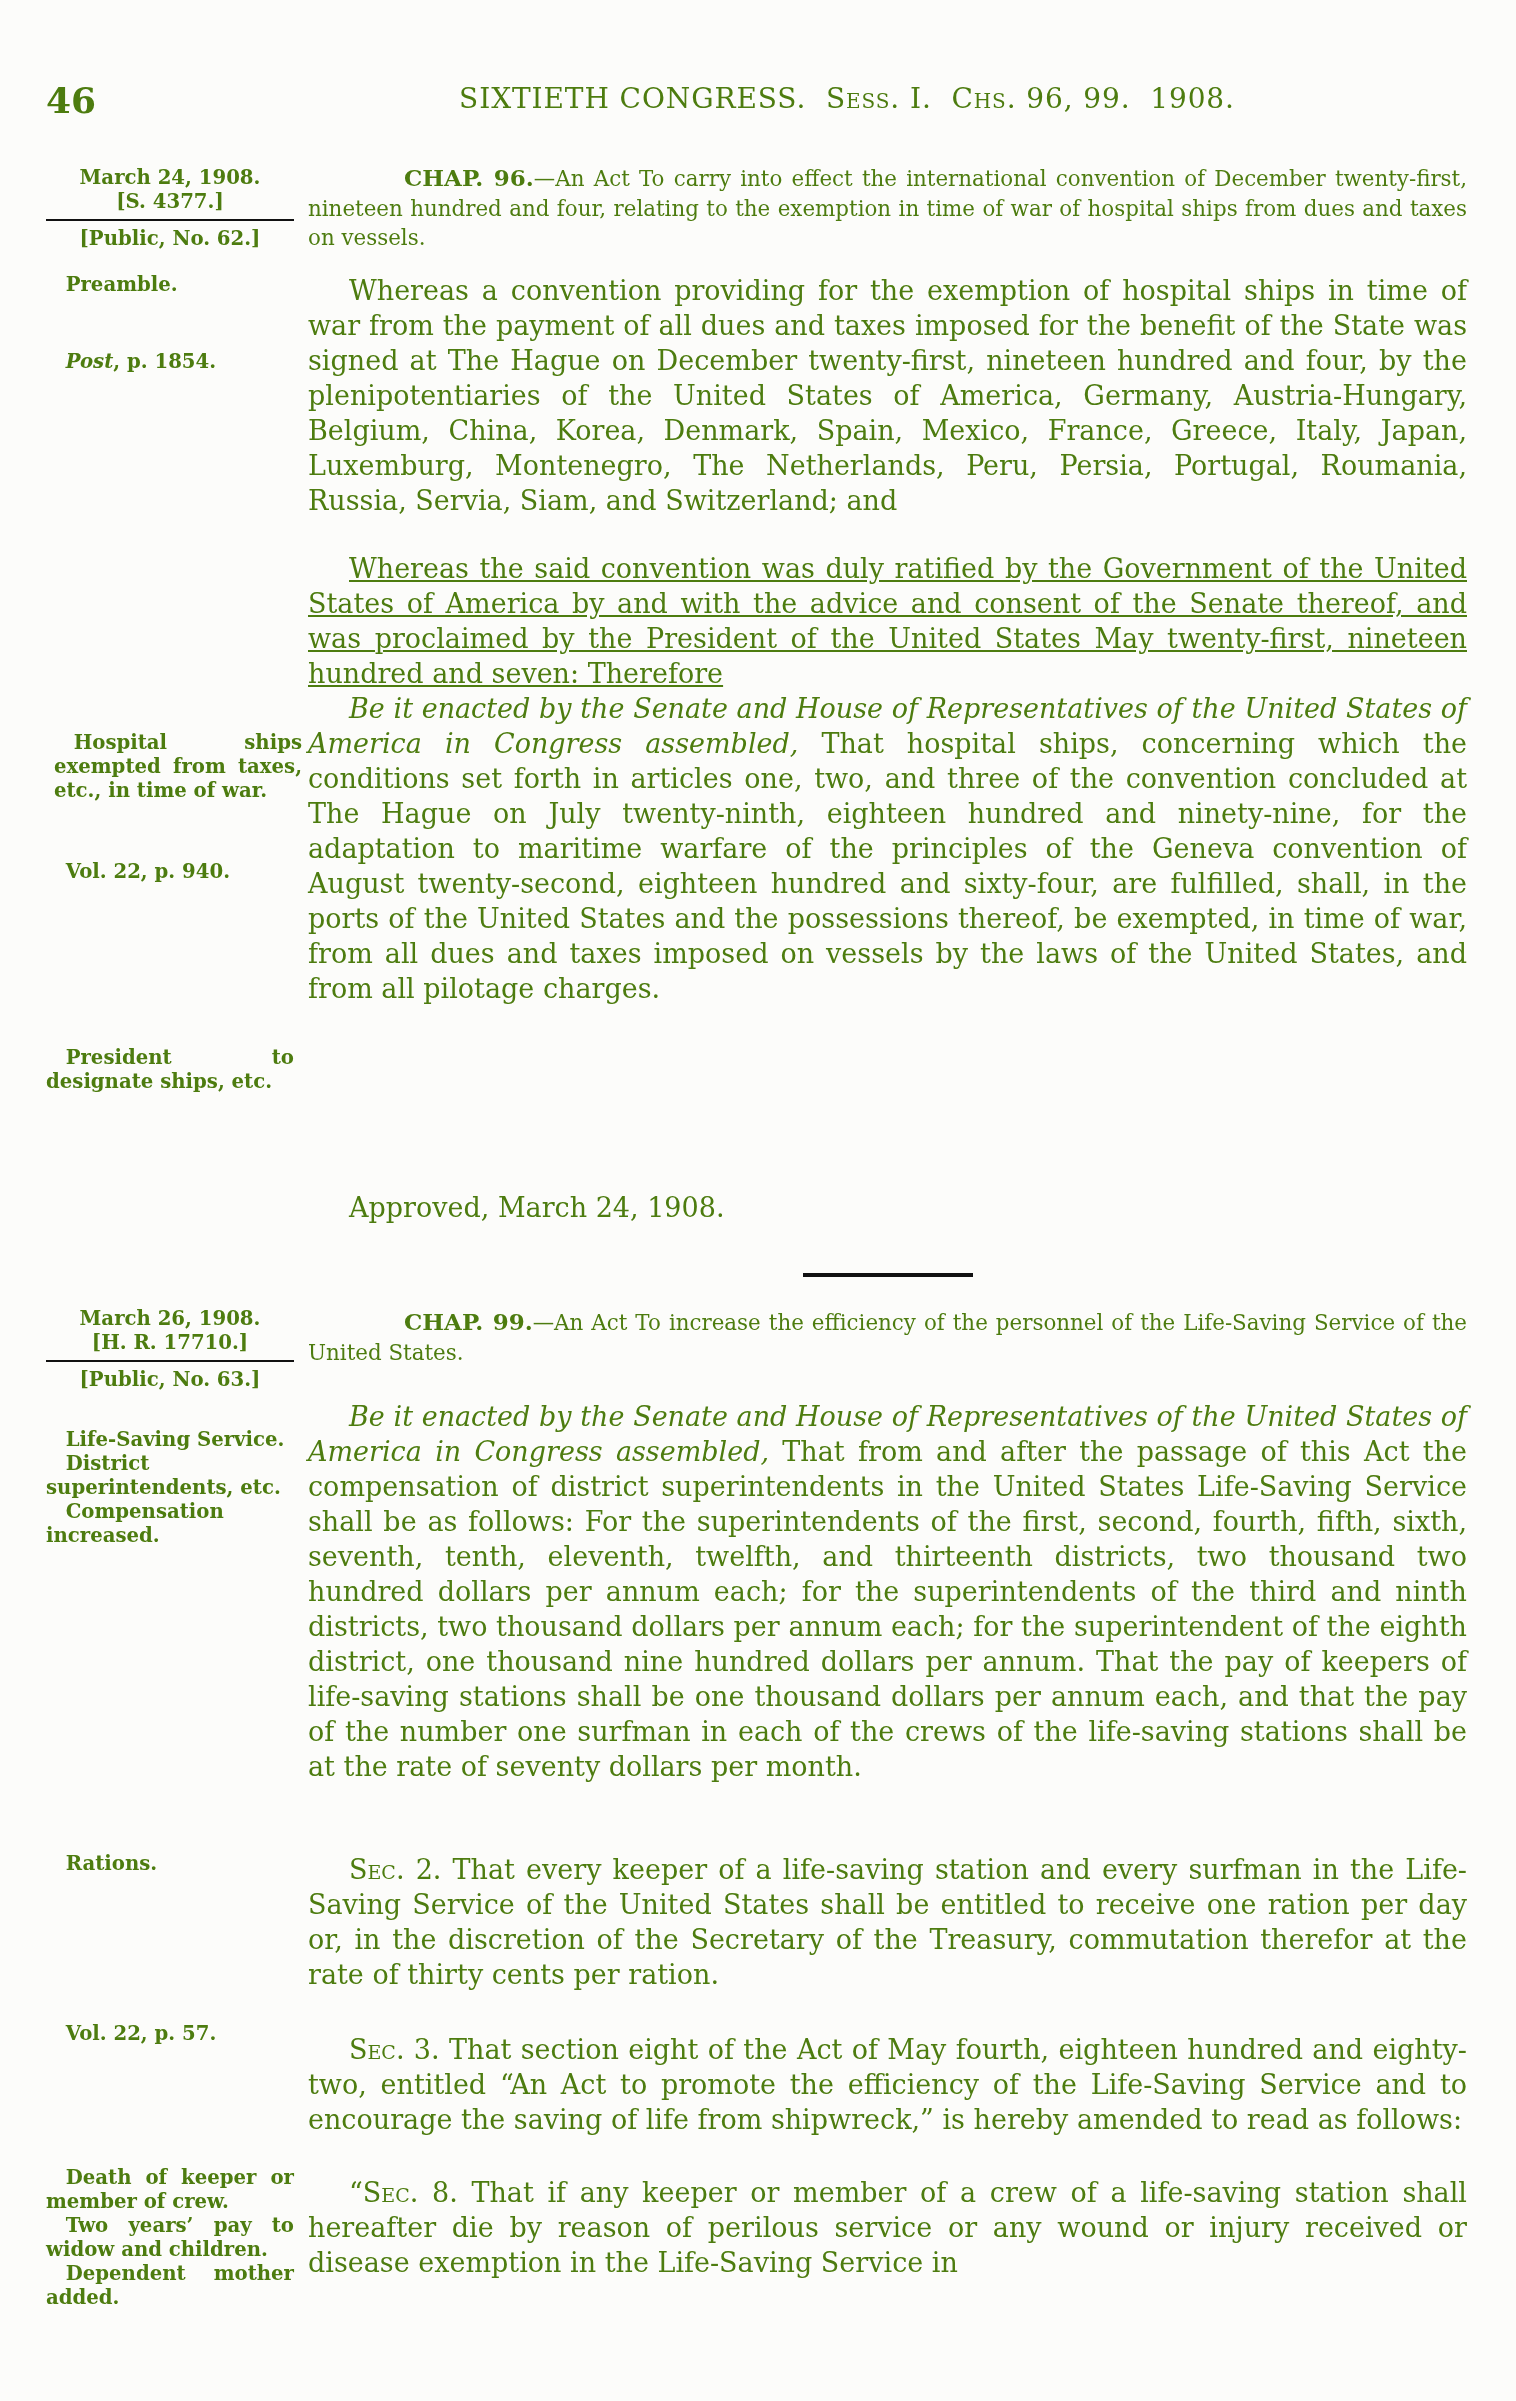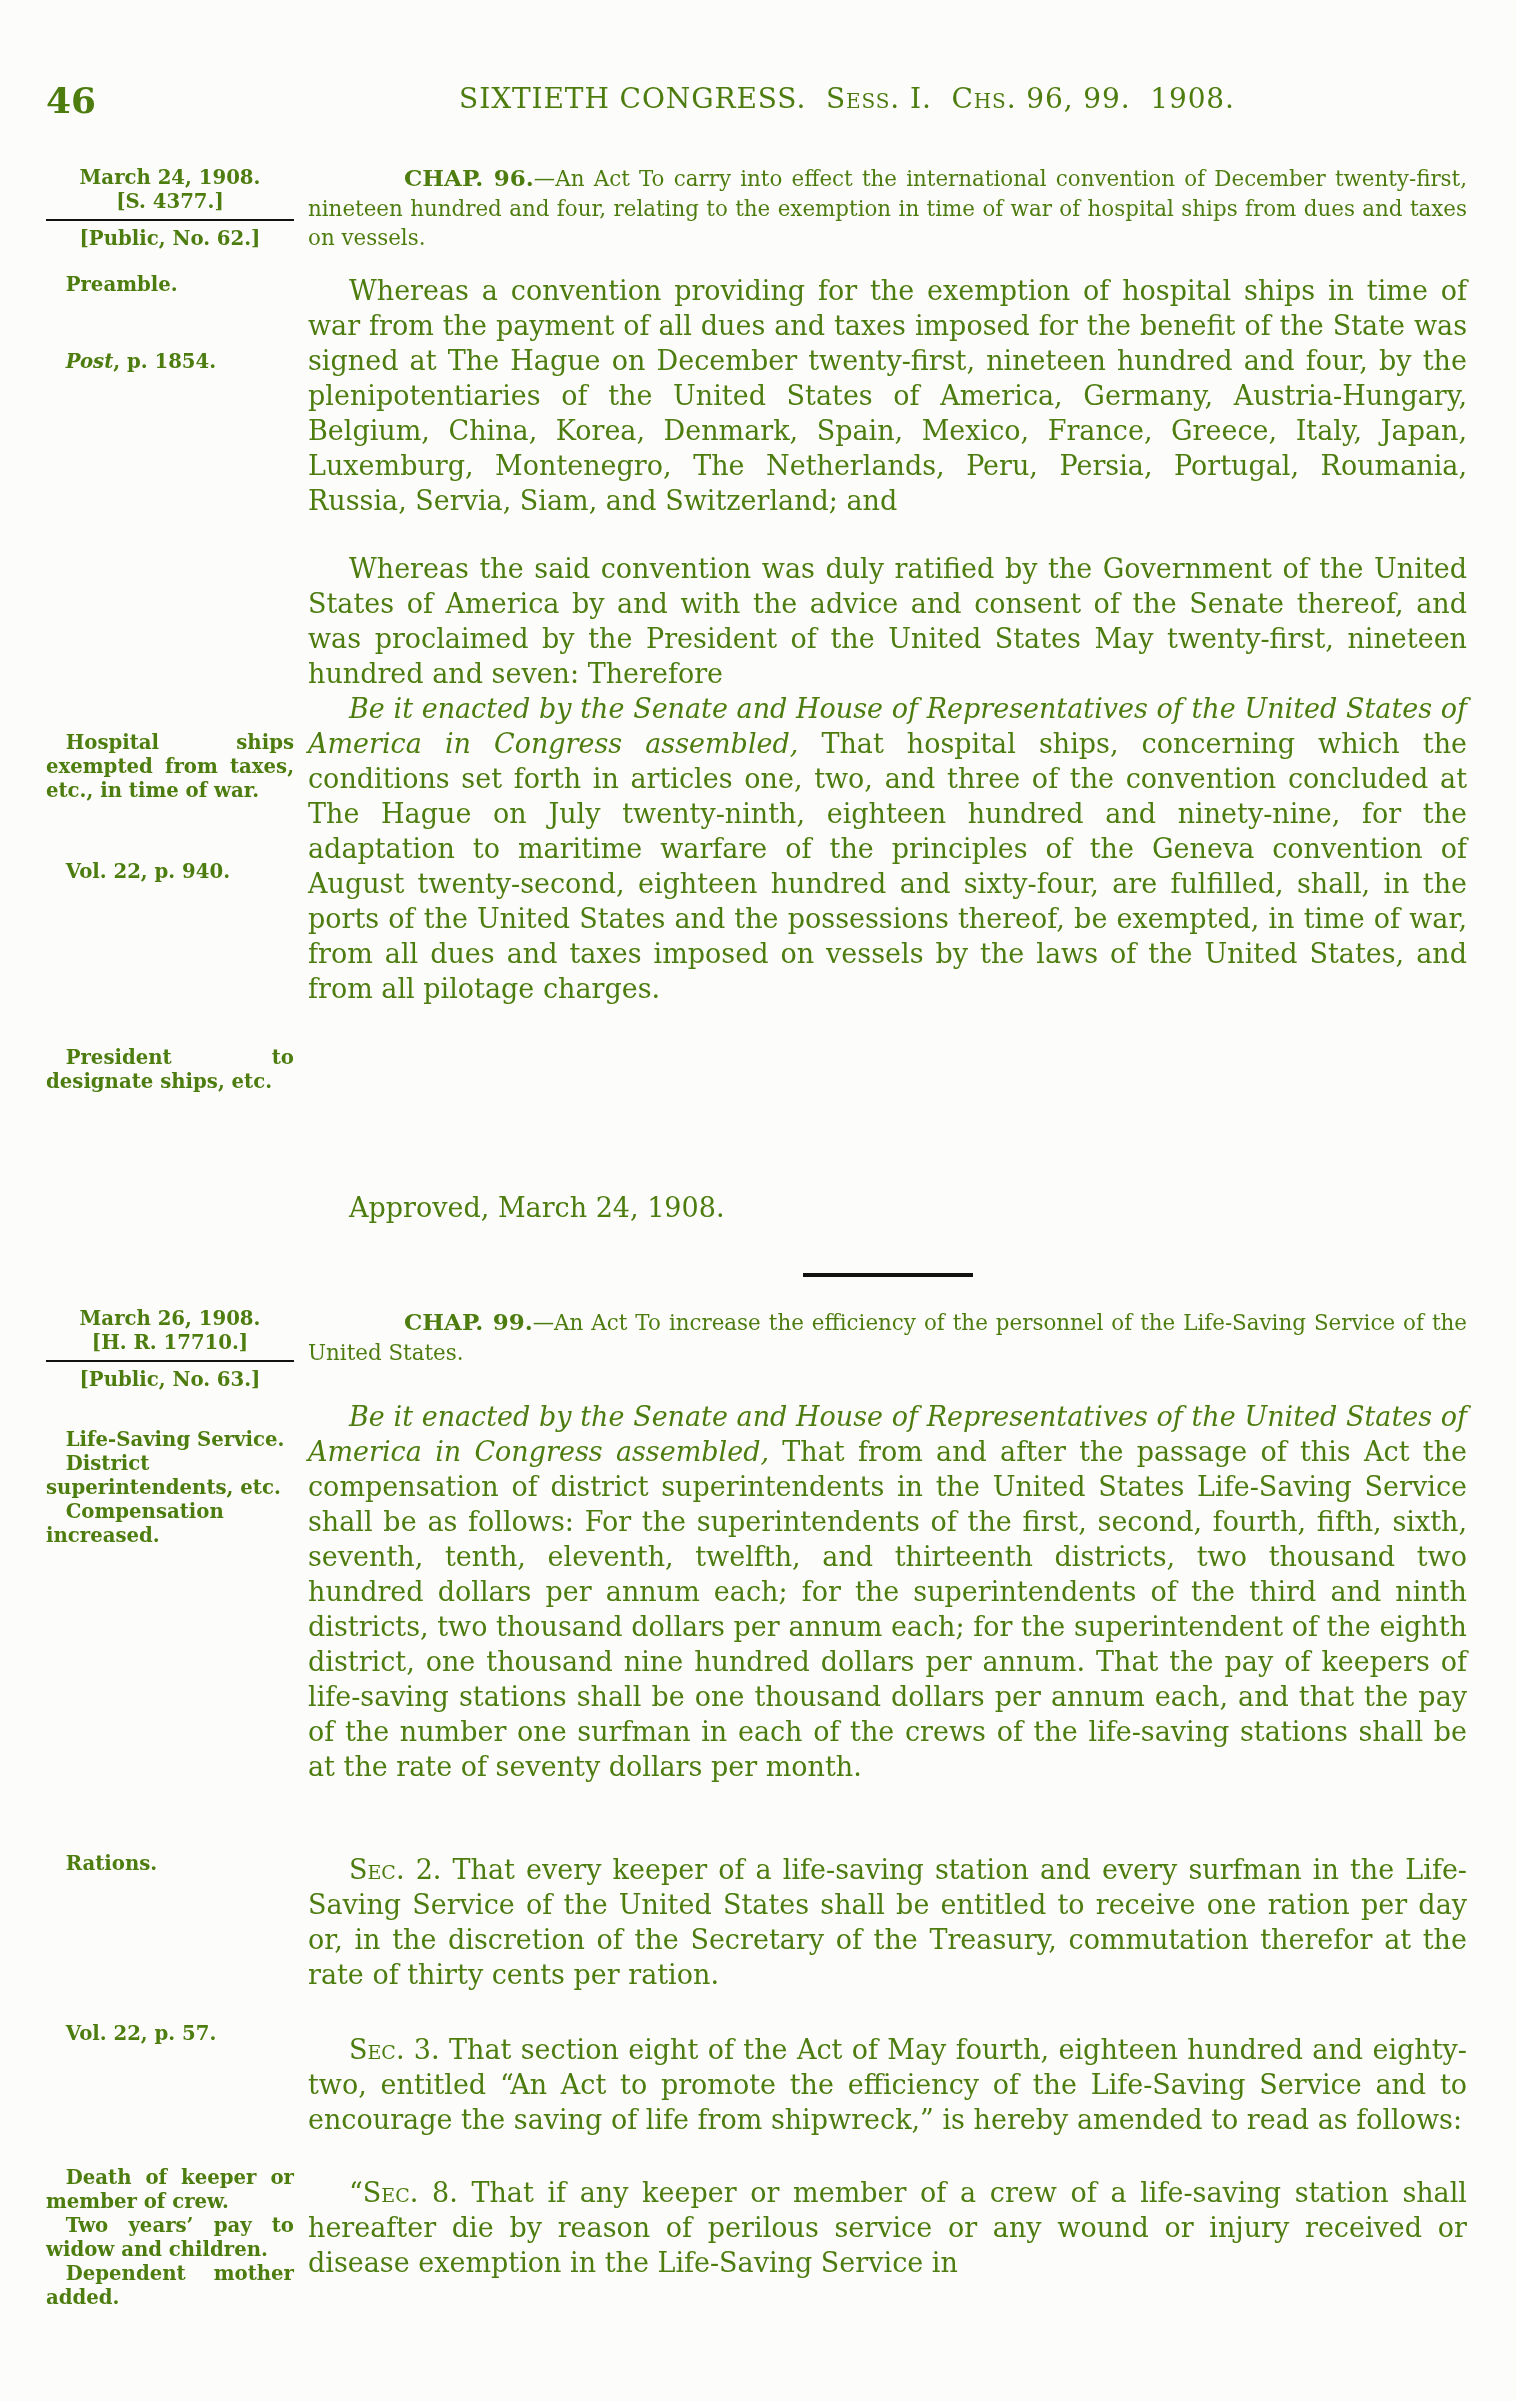--- a/index.html
+++ b/index.html
@@ -55,41 +55,41 @@
   </div>
 
   <div class="margin-note" style="top:273px;">
     <p>Preamble.</p>
   </div>
 
   <div class="margin-note" style="top:350px;">
     <p><span class="it">Post</span><span>, p. 1854.</span></p>
   </div>
 
-  <div class="margin-note" style="top:731px;">
+  <div class="margin-note" style="top:731px;margin-left:8px;">
     <p>Hospital ships exempted from taxes, etc., in time of war.</p>
   </div>
 
   <div class="margin-note" style="top:860px;">
     <p>Vol. 22, p. 940.</p>
   </div>
 
   <div class="margin-note" style="top:1046px;">
     <p>President to designate ships, etc.</p>
   </div>
 
   <div class="body-block act-heading" style="top:163px;">
     <p><span class="chap">CHAP. 96.</span><span>—An Act To carry into effect the international convention of December twenty-first, nineteen hundred and four, relating to the exemption in time of war of hospital ships from dues and taxes on vessels.</span></p>
   </div>
 
   <div class="body-block" style="top:273px;">
     <p class="indent">Whereas a convention providing for the exemption of hospital ships in time of war from the payment of all dues and taxes imposed for the benefit of the State was signed at The Hague on December twenty-first, nineteen hundred and four, by the plenipotentiaries of the United States of America, Germany, Austria-Hungary, Belgium, China, Korea, Denmark, Spain, Mexico, France, Greece, Italy, Japan, Luxemburg, Montenegro, The Netherlands, Peru, Persia, Portugal, Roumania, Russia, Servia, Siam, and Switzerland; and</p>
   </div>
 
-  <div class="body-block" style="top:551px;">
+  <div class="body-block" style="top:551px;text-decoration:underline;">
     <p class="indent">Whereas the said convention was duly ratified by the Government of the United States of America by and with the advice and consent of the Senate thereof, and was proclaimed by the President of the United States May twenty-first, nineteen hundred and seven: Therefore</p>
   </div>
 
   <div class="body-block" style="top:691px;">
     <p class="indent"><span class="it">Be it enacted by the Senate and House of Representatives of the United States of America in Congress assembled,</span><span> That hospital ships, concerning which the conditions set forth in articles one, two, and three of the convention concluded at The Hague on July twenty-ninth, eighteen hundred and ninety-nine, for the adaptation to maritime warfare of the principles of the Geneva convention of August twenty-second, eighteen hundred and sixty-four, are fulfilled, shall, in the ports of the United States and the possessions thereof, be exempted, in time of war, from all dues and taxes imposed on vessels by the laws of the United States, and from all pilotage charges.</span></p>
   </div>
 
 
   <div class="body-block" style="top:1190px;">
     <p class="indent">Approved, March 24, 1908.</p>

